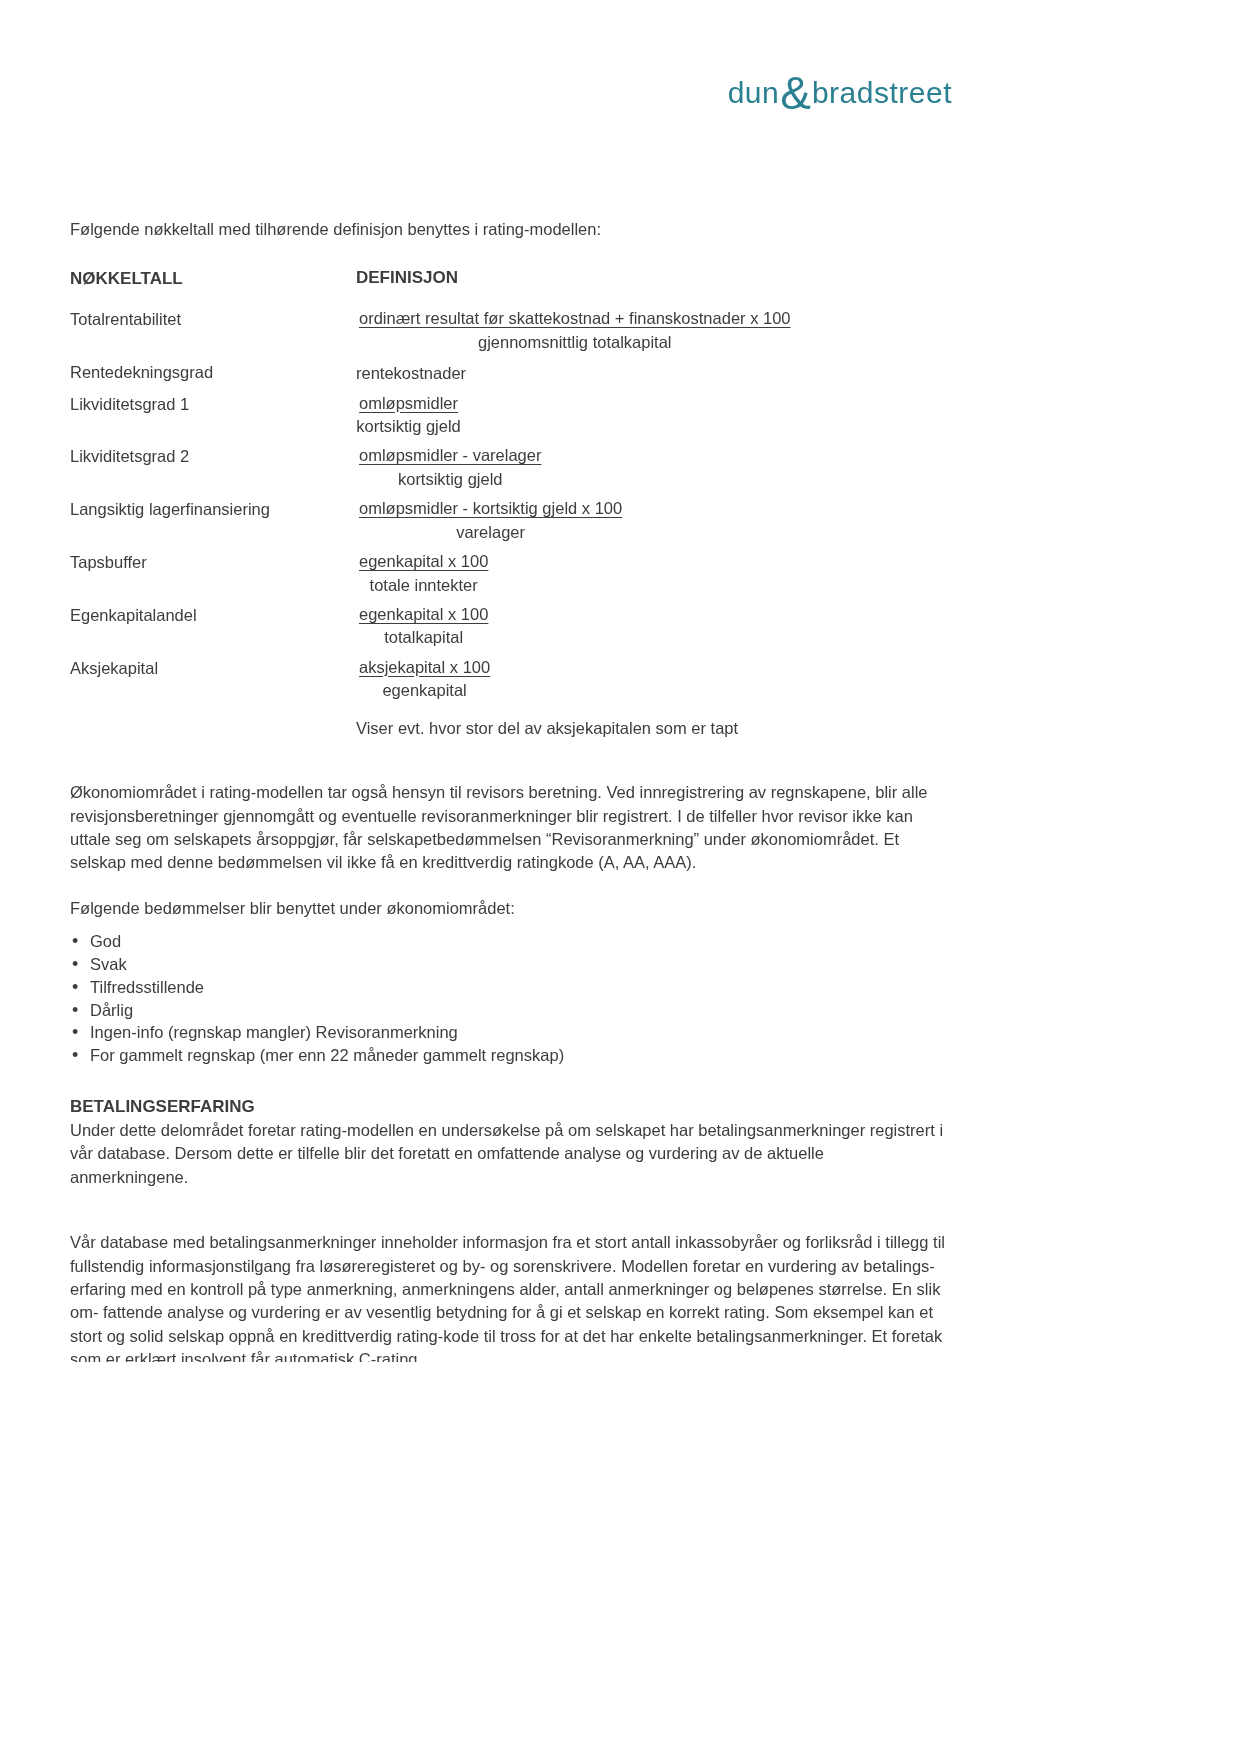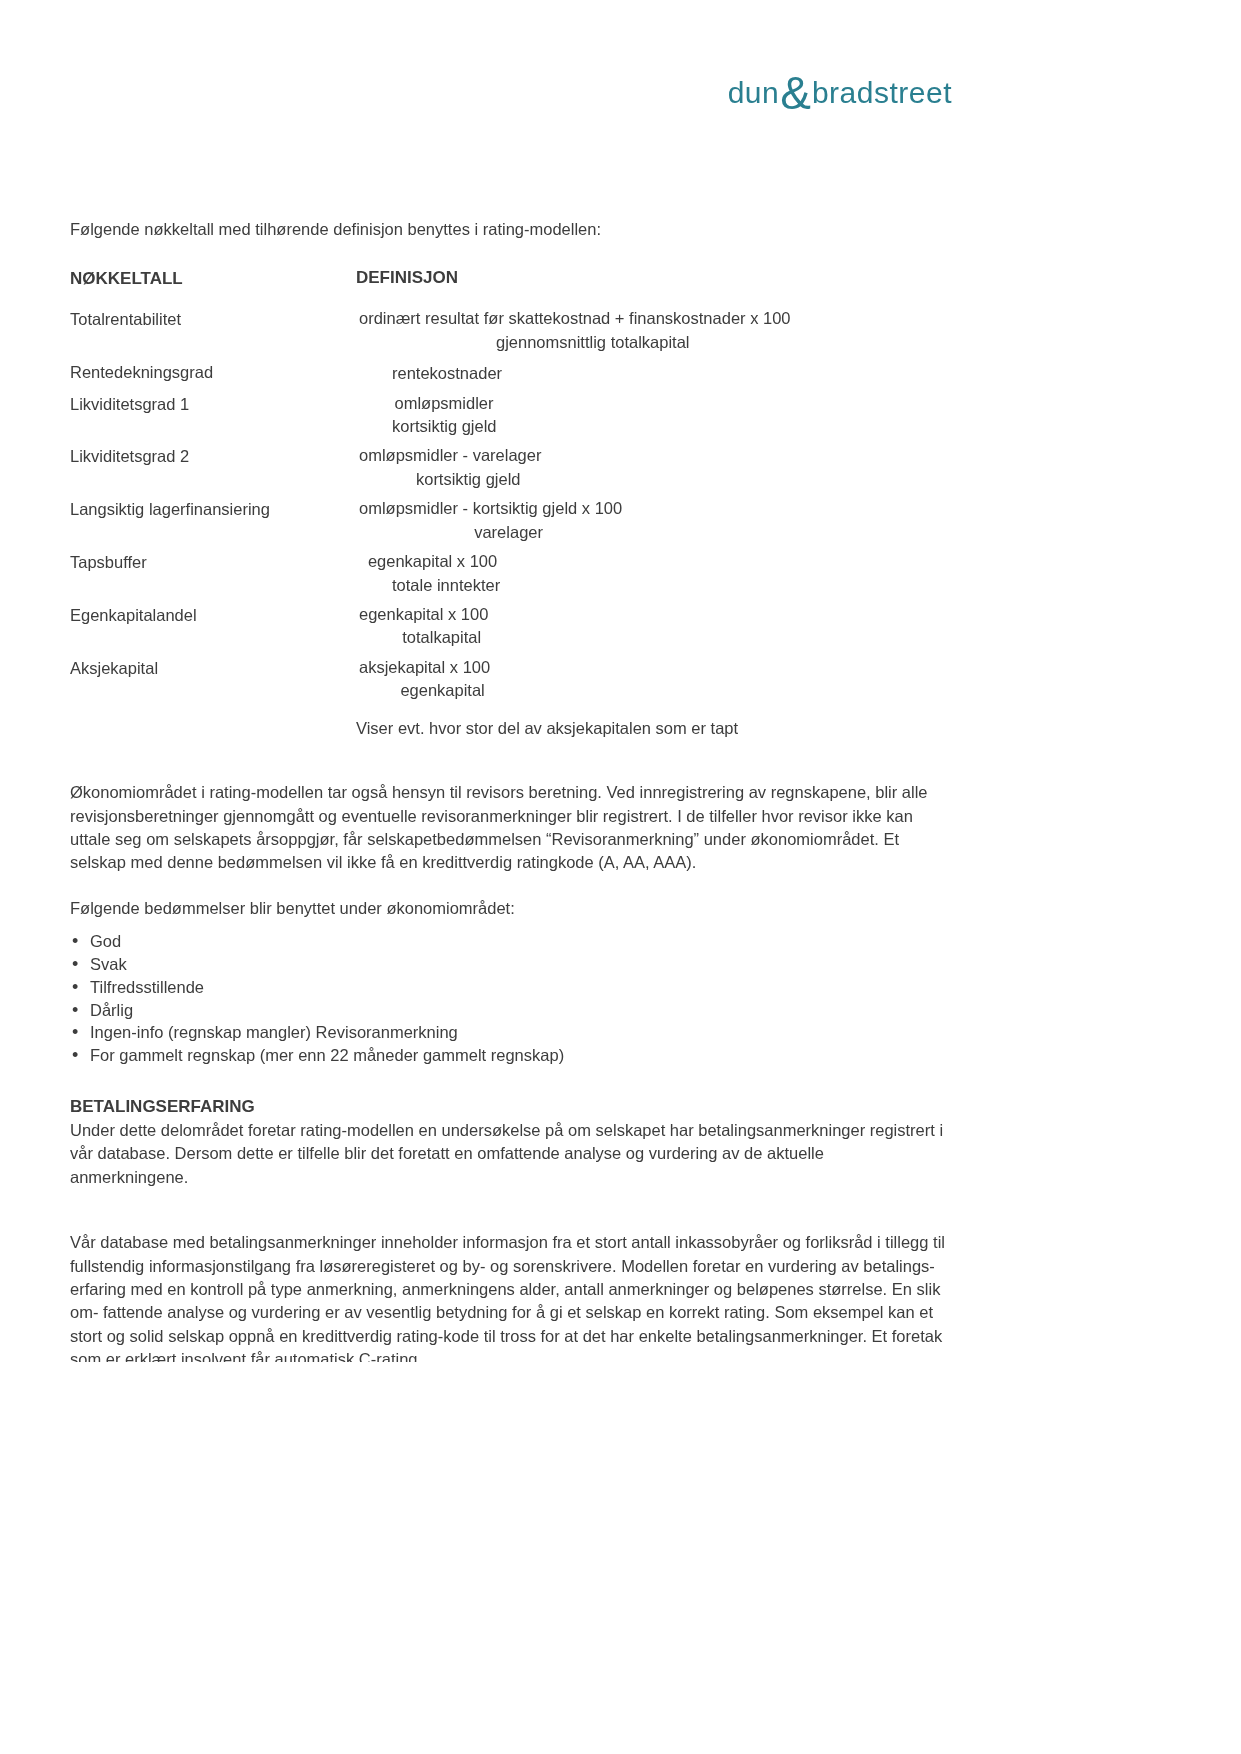--- a/index.html
+++ b/index.html
@@ -52,22 +52,22 @@
   .kv-label {
     flex: none;
     width: 248px;
     font-size: 16.5px;
     line-height: 1.3;
     padding-top: 1px;
   }
   .kv-def { flex: 1; font-size: 16.5px; line-height: 1.3; }
   .kv-head .kv-label, .kv-head .kv-def { font-weight: bold; font-size: 17px; }
   .fraction { display: inline-block; text-align: center; }
-  .fraction .num { text-underline-offset: 3px; padding: 0 3px; text-align: right; }
-  .fraction .den { padding-top: 2px; margin-left: 36px; }
+  .fraction .num { text-decoration: underline; text-underline-offset: 3px; padding: 0 3px; }
+  .fraction .den { padding-top: 2px; }
   .kv-note { margin-top: 16px; }
   
   .para {
     margin-top: 42px;
     font-size: 16.5px;
     line-height: 1.42;
     width: 875px;
   }
   .para.tight { margin-top: 22px; }
   

